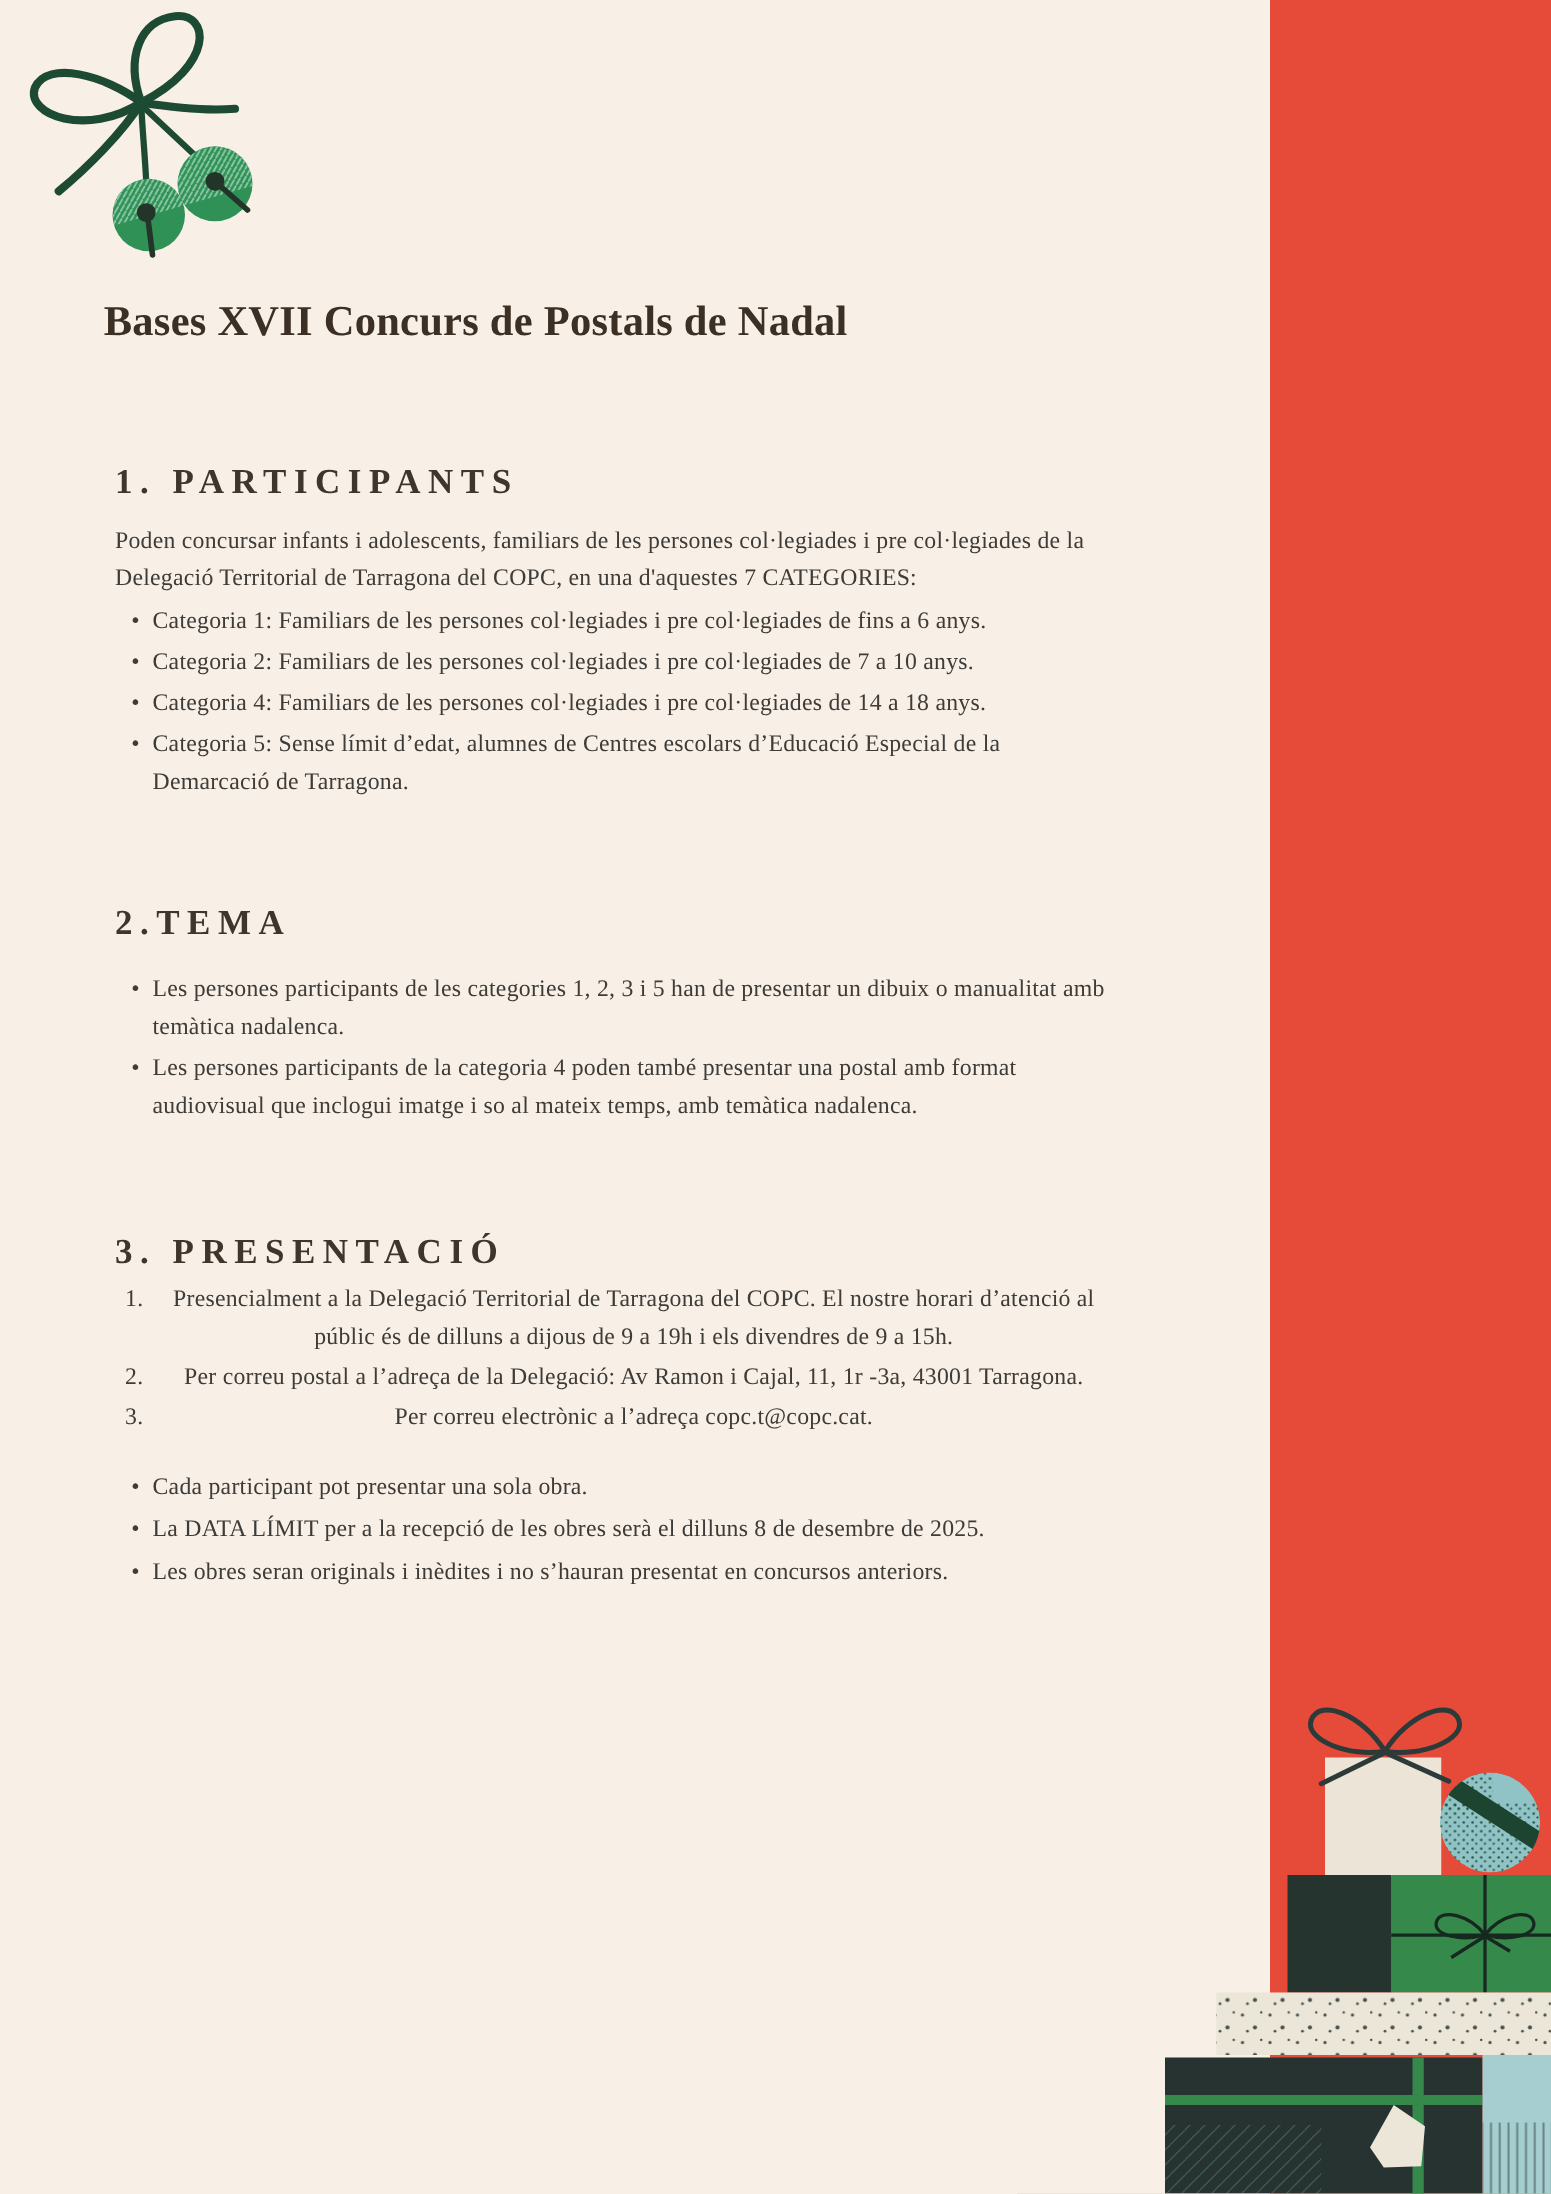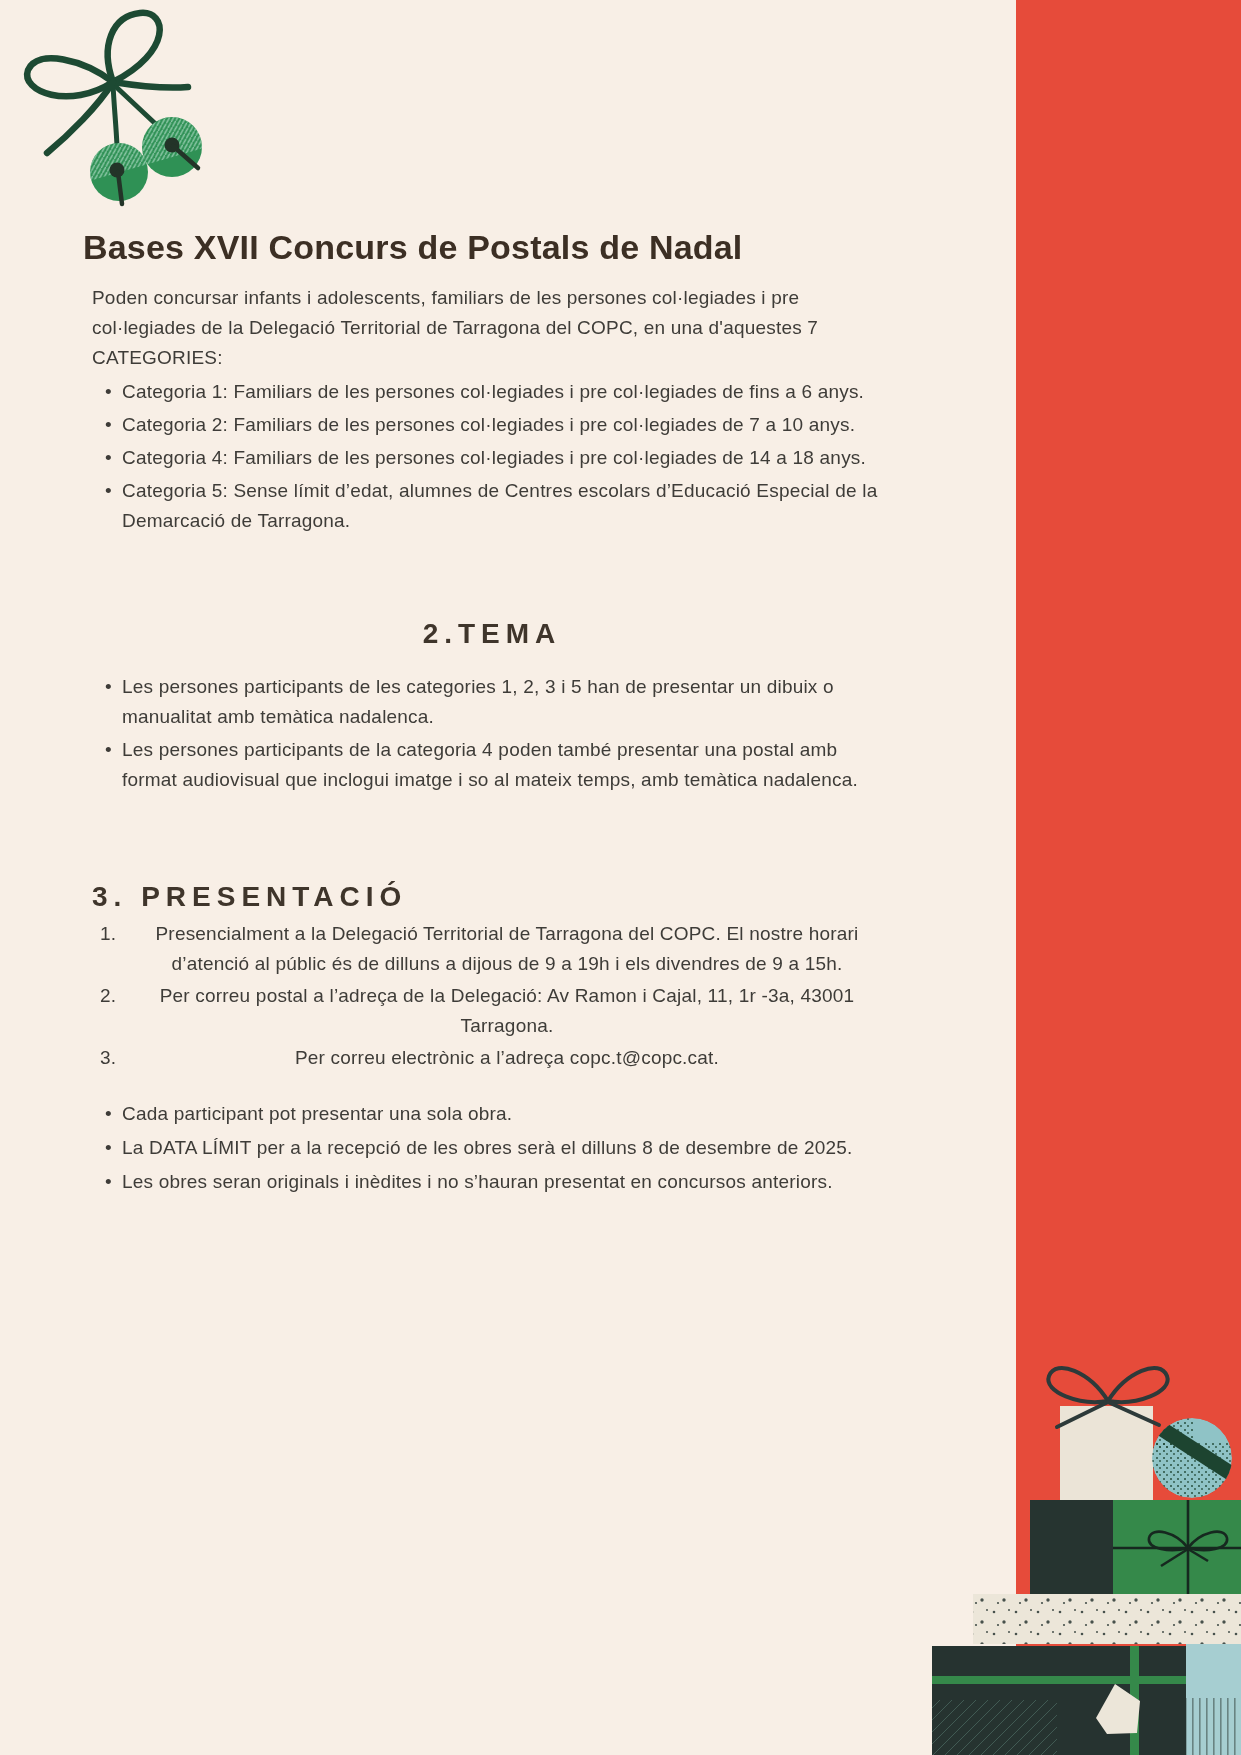--- a/index.html
+++ b/index.html
@@ -18,44 +18,45 @@
     position:absolute; left:1016px; top:0;
     width:225px; height:1755px;
     background:#e64b3a;
     z-index:0;
   }
 
   .bells-svg { position:absolute; left:8px; top:4px; z-index:1; }
   .gifts-svg { position:absolute; left:900px; top:1355px; z-index:3; }
 
   .content {
-    position:absolute; left:92px; top:0;
+    position:absolute; left:92px; top:11px;
     width:800px;
     z-index:2;
     font-size:19px; line-height:30px;
     letter-spacing:0.2px;
+    font-family:Liberation Serif, serif;
   }
 
   .doc-title {
     margin:226px 0 0 -9px;
     font-size:34px; line-height:1.25;
     font-weight:700;
     color:#3c2f24;
     letter-spacing:0.2px;
   }
 
   .sec-heading {
     margin:0;
     font-size:28px; line-height:1.3;
     font-weight:700;
     color:#3f352b;
     letter-spacing:6px;
   }
   #section-participants .sec-heading { margin-top:88px; }
-  #section-tema        .sec-heading { margin-top:80px;text-align:center; }
+  #section-tema        .sec-heading { margin-top:80px; }
   #section-presentacio .sec-heading { margin-top:84px; }
 
   .intro { margin:14px 0 0 0; max-width:798px; }
 
   ul, ol { margin:0; padding:0 0 0 30px; }
   ul { list-style:none; }
   ul li { position:relative; margin-bottom:3px; }
   ul li::before {
     content:"\2022";
     position:absolute; left:-17px; top:0;
@@ -124,20 +125,21 @@
       <path d="M113 82 C 138 86, 165 89, 188 87"></path>
       <path d="M113 82 C 98 106, 70 134, 47 153"></path>
     </g>
   </svg>
 
   <div class="content">
 
     <h1 class="doc-title">Bases XVII Concurs de Postals de Nadal</h1>
 
     <section id="section-participants">
+      <h2 class="sec-heading">1. PARTICIPANTS</h2>
       <p class="intro">Poden concursar infants i adolescents, familiars de les persones col·legiades i pre col·legiades de la Delegació Territorial de Tarragona del COPC, en una d'aquestes 7 CATEGORIES:</p>
       <ul class="cats">
           <li>Categoria 1: Familiars de les persones col·legiades i pre col·legiades de fins a 6 anys.</li>
           <li>Categoria 2: Familiars de les persones col·legiades i pre col·legiades de 7 a 10 anys.</li>
           <li>Categoria 4: Familiars de les persones col·legiades i pre col·legiades de 14 a 18 anys.</li>
           <li>Categoria 5: Sense límit d’edat, alumnes de Centres escolars d’Educació Especial de la Demarcació de Tarragona.</li>
         </ul>
     </section>
 
     <section id="section-tema">

